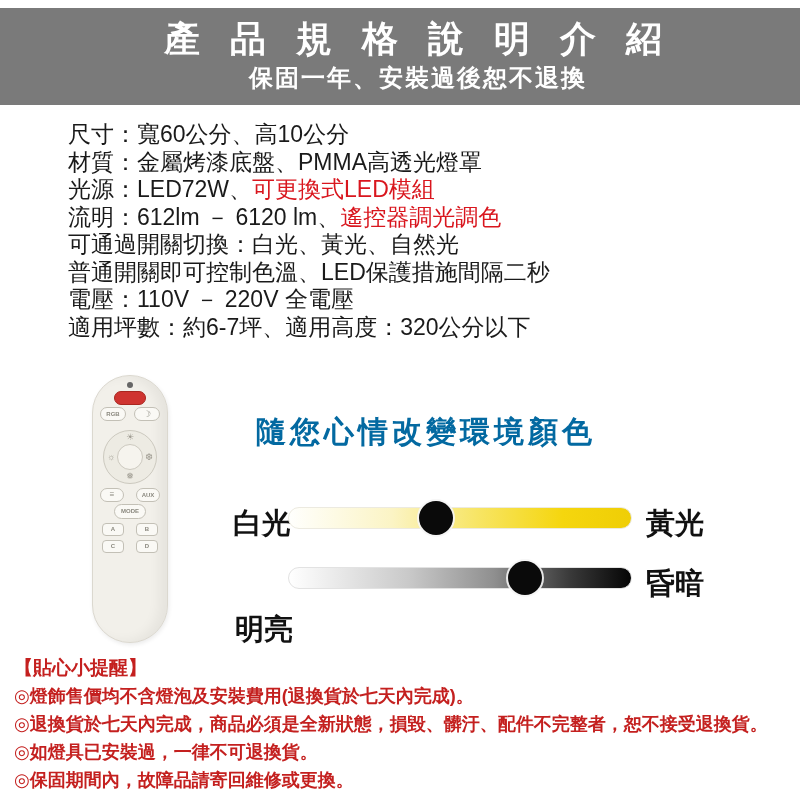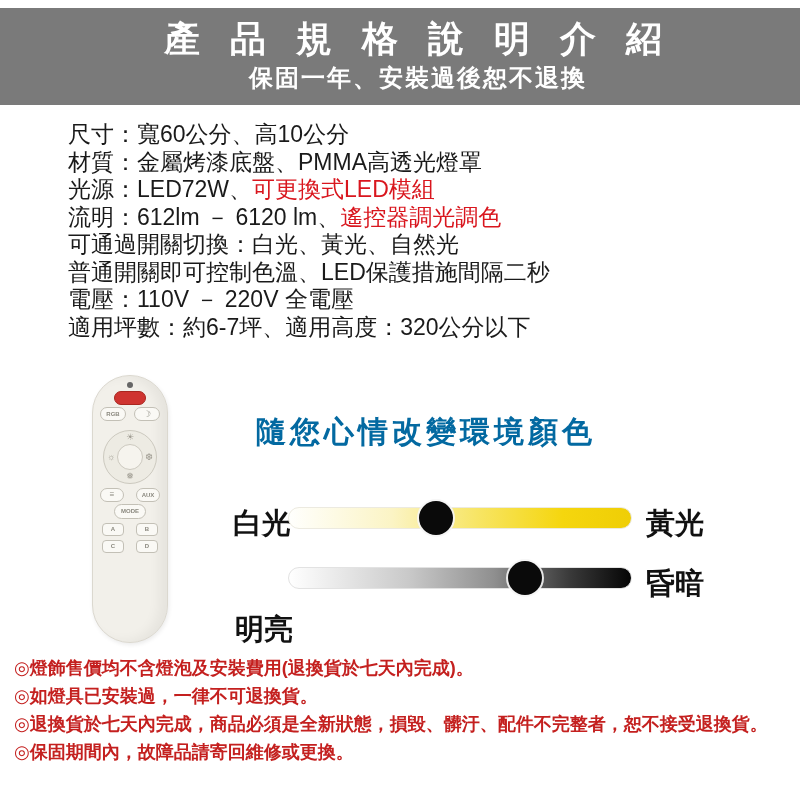--- a/index.html
+++ b/index.html
@@ -120,19 +120,20 @@
   </div>
   <span class="slider-label lbl-r1-right">黃光</span>
 
   <span class="slider-label lbl-r2-left">明亮</span>
   <div class="track track-dark">
     <div class="knob" style="left: 69%;"></div>
   </div>
   <span class="slider-label lbl-r2-right">昏暗</span>
 
   <section class="notes">
+    <div class="notes-title">【貼心小提醒】</div>
     <div class="note-item">◎燈飾售價均不含燈泡及安裝費用(退換貨於七天內完成)。</div>
+    <div class="note-item">◎退換貨於七天內完成，商品必須是全新狀態，損毀、髒汙、配件不完整者，恕不接受退換貨。</div>
     <div class="note-item">◎如燈具已安裝過，一律不可退換貨。</div>
-    <div class="note-item">◎退換貨於七天內完成，商品必須是全新狀態，損毀、髒汙、配件不完整者，恕不接受退換貨。</div>
     <div class="note-item">◎保固期間內，故障品請寄回維修或更換。</div>
   </section>
 
 </div>
 
 </body></html>

